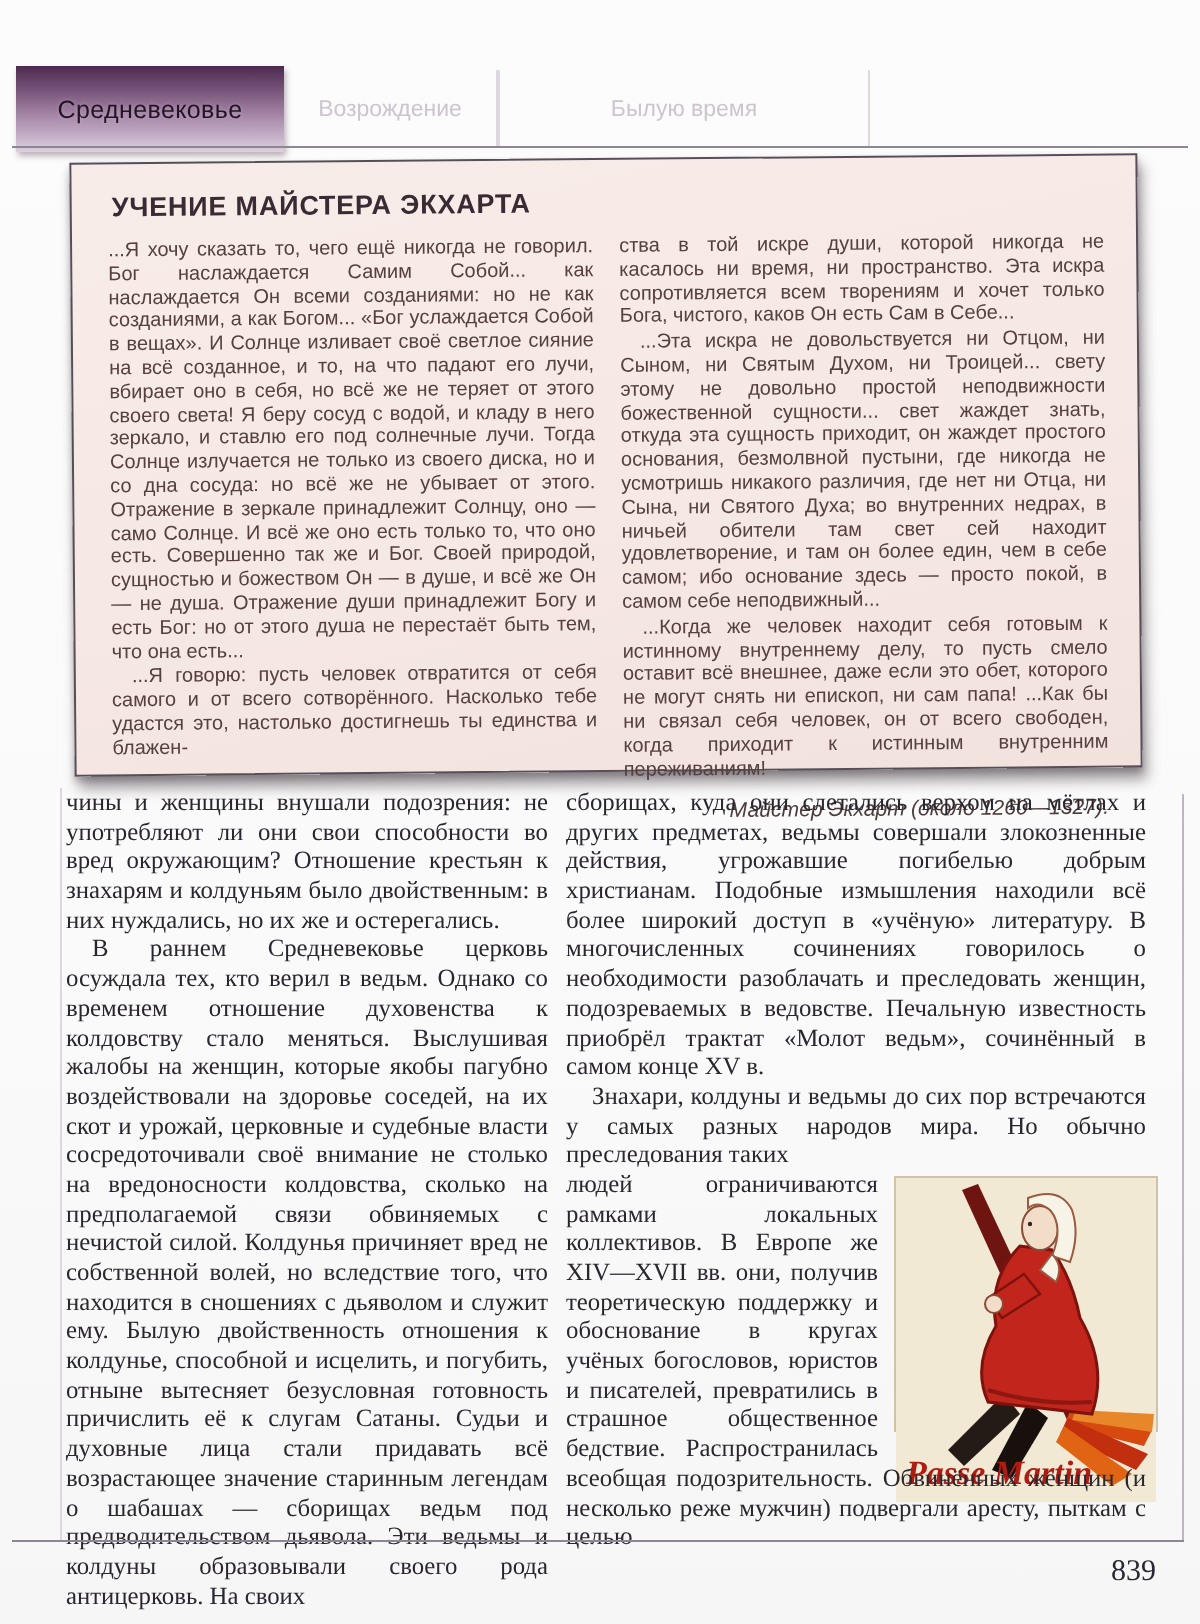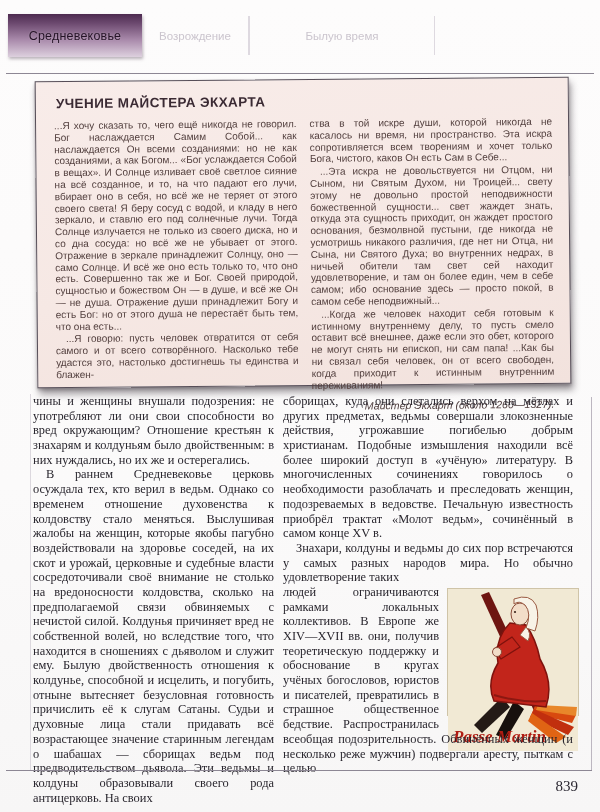--- a/index.html
+++ b/index.html
@@ -3,21 +3,21 @@
 <meta charset="utf-8">
 <style>
   html,body{margin:0;padding:0;}
   .page{
     position:relative; width:600px; height:812px;
     background:linear-gradient(180deg,#fdfcfc 0%, #fbfafa 60%, #f7f6f6 100%);
     overflow:hidden;
     font-family:"Liberation Serif", serif;
   }
   
-  .header{position:absolute; top:12px; left:0; width:476px; height:52px;}
+  .header{position:absolute; top:31px; left:0; width:476px; height:52px;}
   .tab-active{
     position:absolute; left:8px; top:2px; width:134px; height:43px;
     background:linear-gradient(180deg,#4d2b50 0%, #6d4a70 22%, #a98aab 60%, #ddd0de 100%);
     display:flex; align-items:center; justify-content:center;
     box-shadow:1px 2px 3px rgba(60,40,60,.35);
     cursor:pointer;
   }
   .tab-active span{
     font-family:"Liberation Sans", sans-serif; font-size:12.5px; color:#241326;
     letter-spacing:.2px; text-shadow:0 0 2px rgba(255,255,255,.25);
@@ -124,21 +124,21 @@
     </div>
   </div>
 
   <div class="body-cols">
     <div class="bcol bcol-left">
       <p>чины и женщины внушали подозрения: не употребляют ли они свои способности во вред окружающим? Отношение крестьян к знахарям и колдуньям было двойственным: в них нуждались, но их же и остерегались.</p>
       <p class="ind">В раннем Средневековье церковь осуждала тех, кто верил в ведьм. Однако со временем отношение духовенства к колдовству стало меняться. Выслушивая жалобы на женщин, которые якобы пагубно воздействовали на здоровье соседей, на их скот и урожай, церковные и судебные власти сосредоточивали своё внимание не столько на вредоносности колдовства, сколько на предполагаемой связи обвиняемых с нечистой силой. Колдунья причиняет вред не собственной волей, но вследствие того, что находится в сношениях с дьяволом и служит ему. Былую двойственность отношения к колдунье, способной и исцелить, и погубить, отныне вытесняет безусловная готовность причислить её к слугам Сатаны. Судьи и духовные лица стали придавать всё возрастающее значение старинным легендам о шабашах — сборищах ведьм под предводительством дьявола. Эти ведьмы и колдуны образовывали своего рода антицерковь. На своих</p>
     </div>
     <div class="bcol bcol-right">
       <p>сборищах, куда они слетались верхом на мётлах и других предметах, ведьмы совершали злокозненные действия, угрожавшие погибелью добрым христианам. Подобные измышления находили всё более широкий доступ в «учёную» литературу. В многочисленных сочинениях говорилось о необходимости разоблачать и преследовать женщин, подозреваемых в ведовстве. Печальную известность приобрёл трактат «Молот ведьм», сочинённый в самом конце XV в.</p>
-      <p class="ind">Знахари, колдуны и ведьмы до сих пор встречаются у самых разных народов мира. Но обычно удовлетворение таких</p>
+      <p class="ind">Знахари, колдуны и ведьмы до сих пор встречаются у самых разных народов мира. Но обычно преследования таких</p>
       <div>
         
         <div class="illustration">
           <svg width="130" height="162" viewBox="0 0 130 162">
             <rect x="0" y="0" width="130" height="162" fill="#f1e9d4"></rect>
 
             <path d="M33 6 L41 3 L95 118 L86 122 Z" fill="#6e1511"></path>
 
             <g>
               <path d="M88 114 L128 126 L124 134 L84 124 Z" fill="#d8490f"></path>

